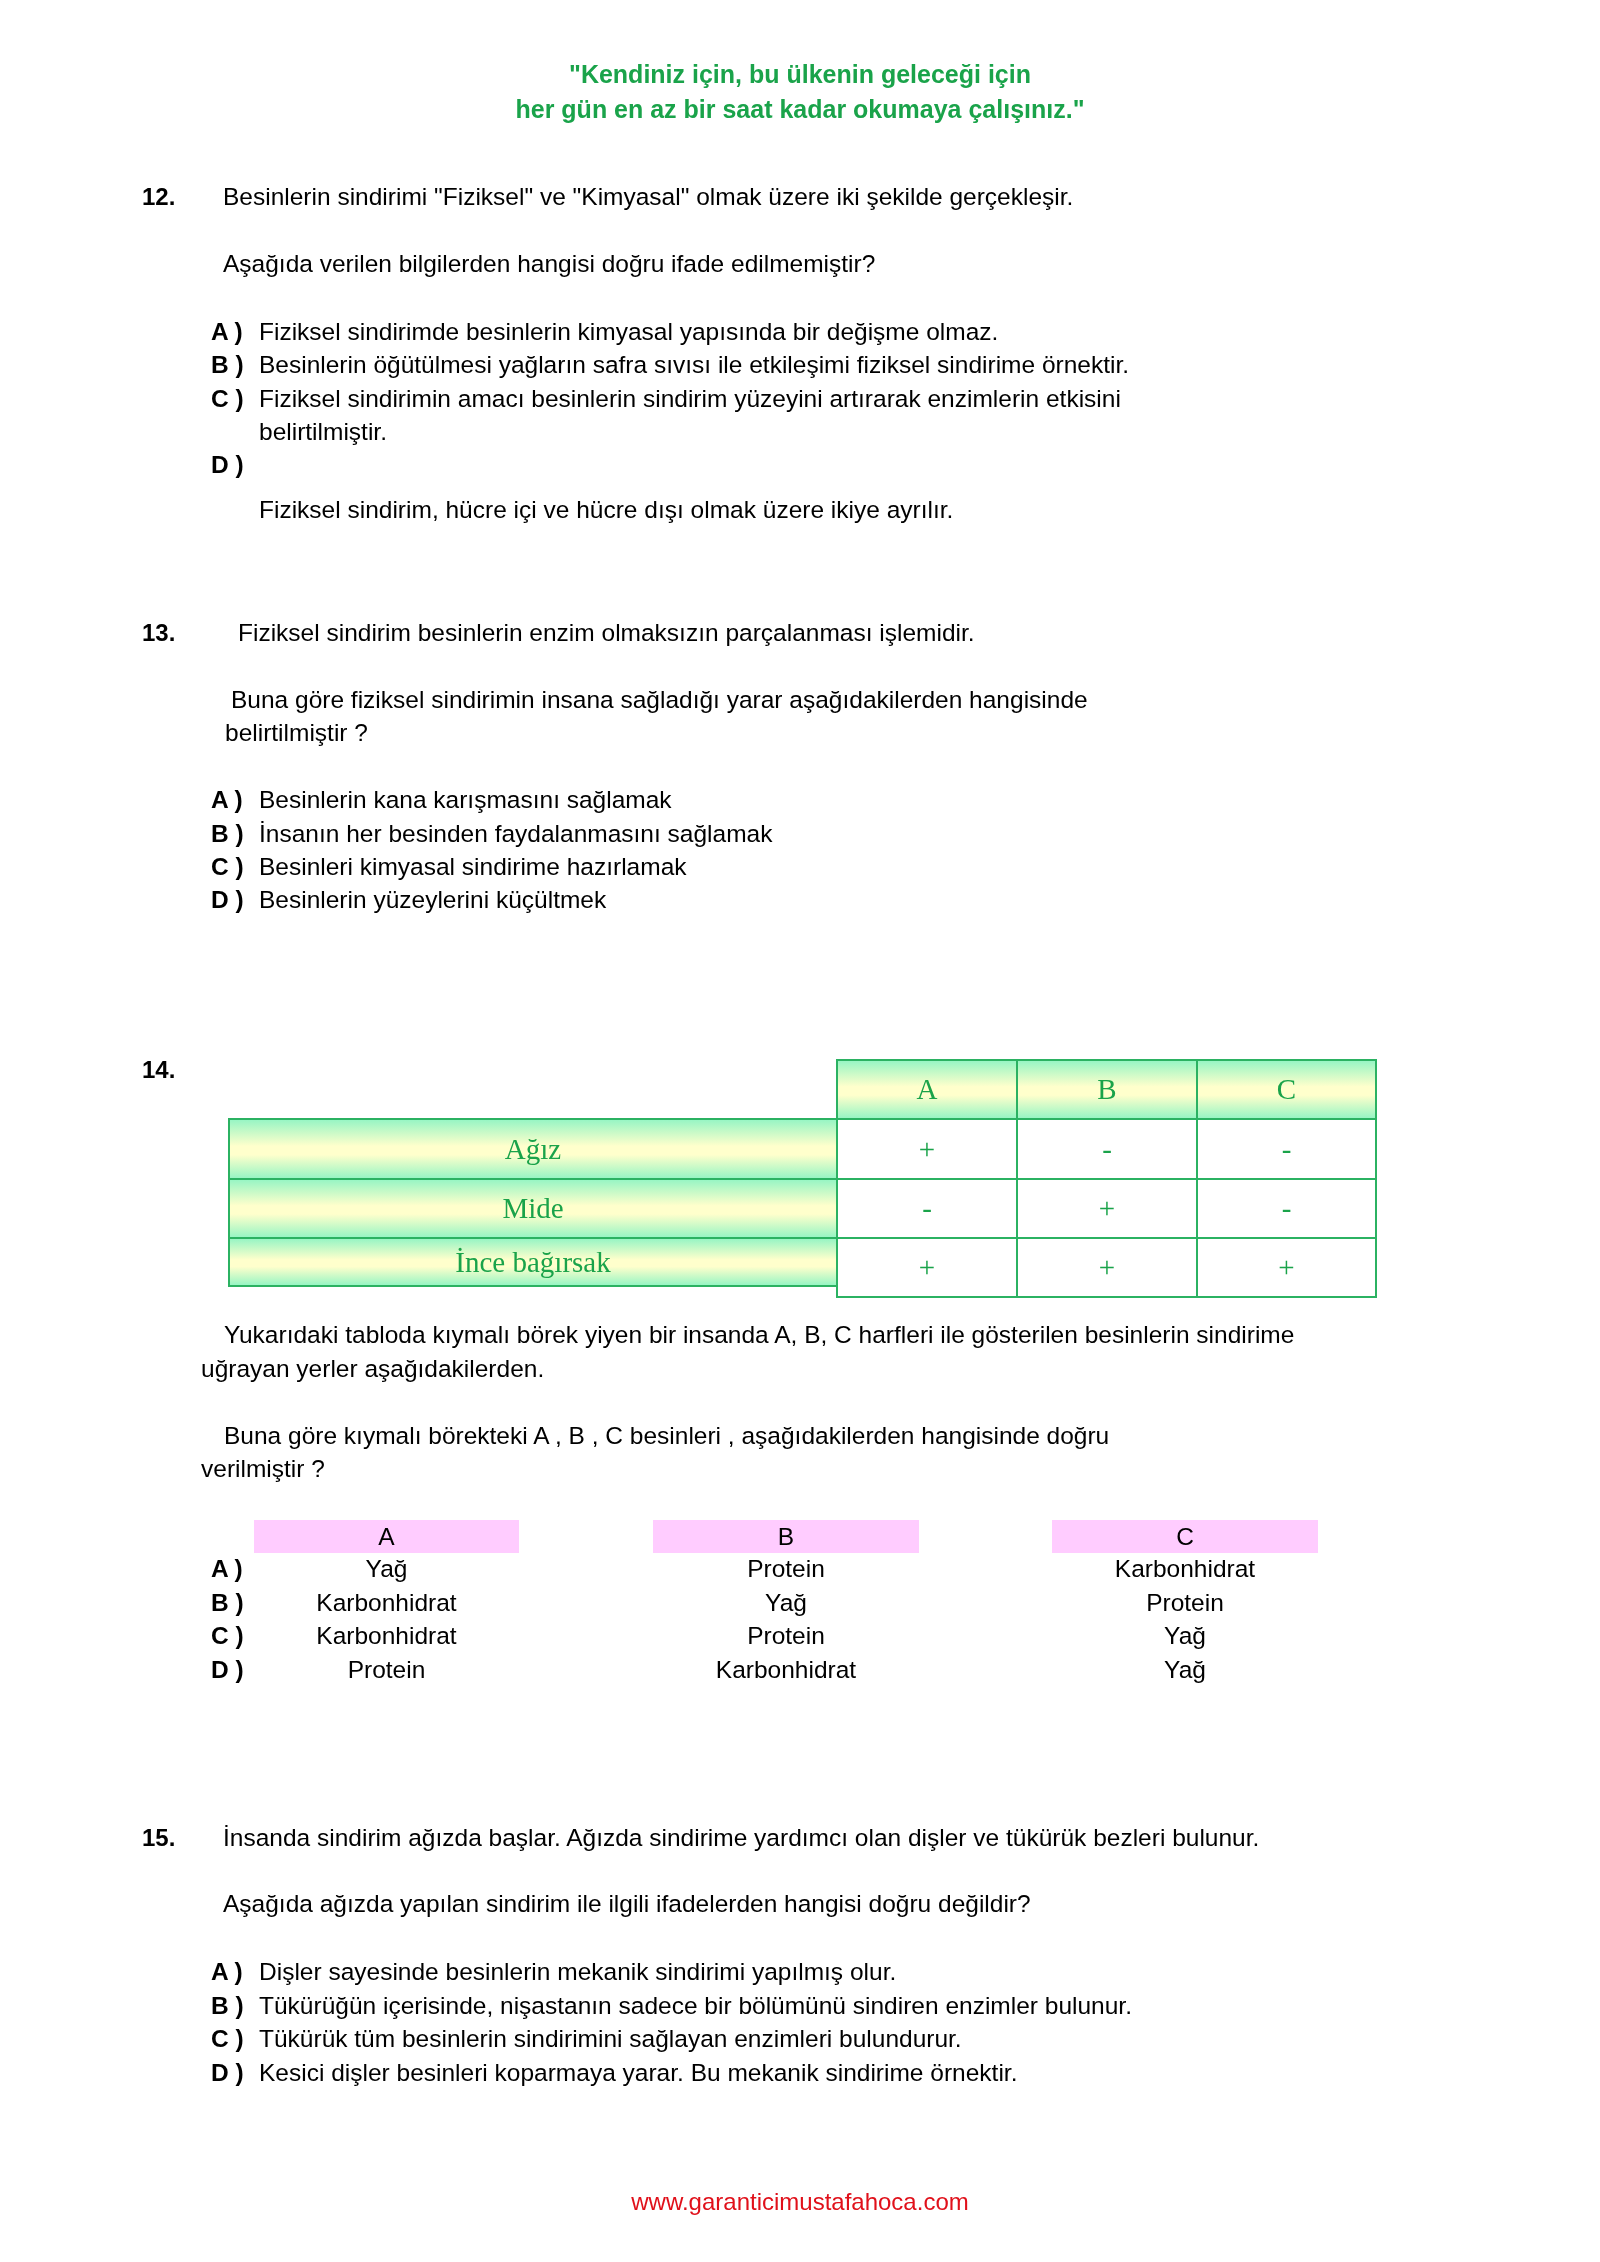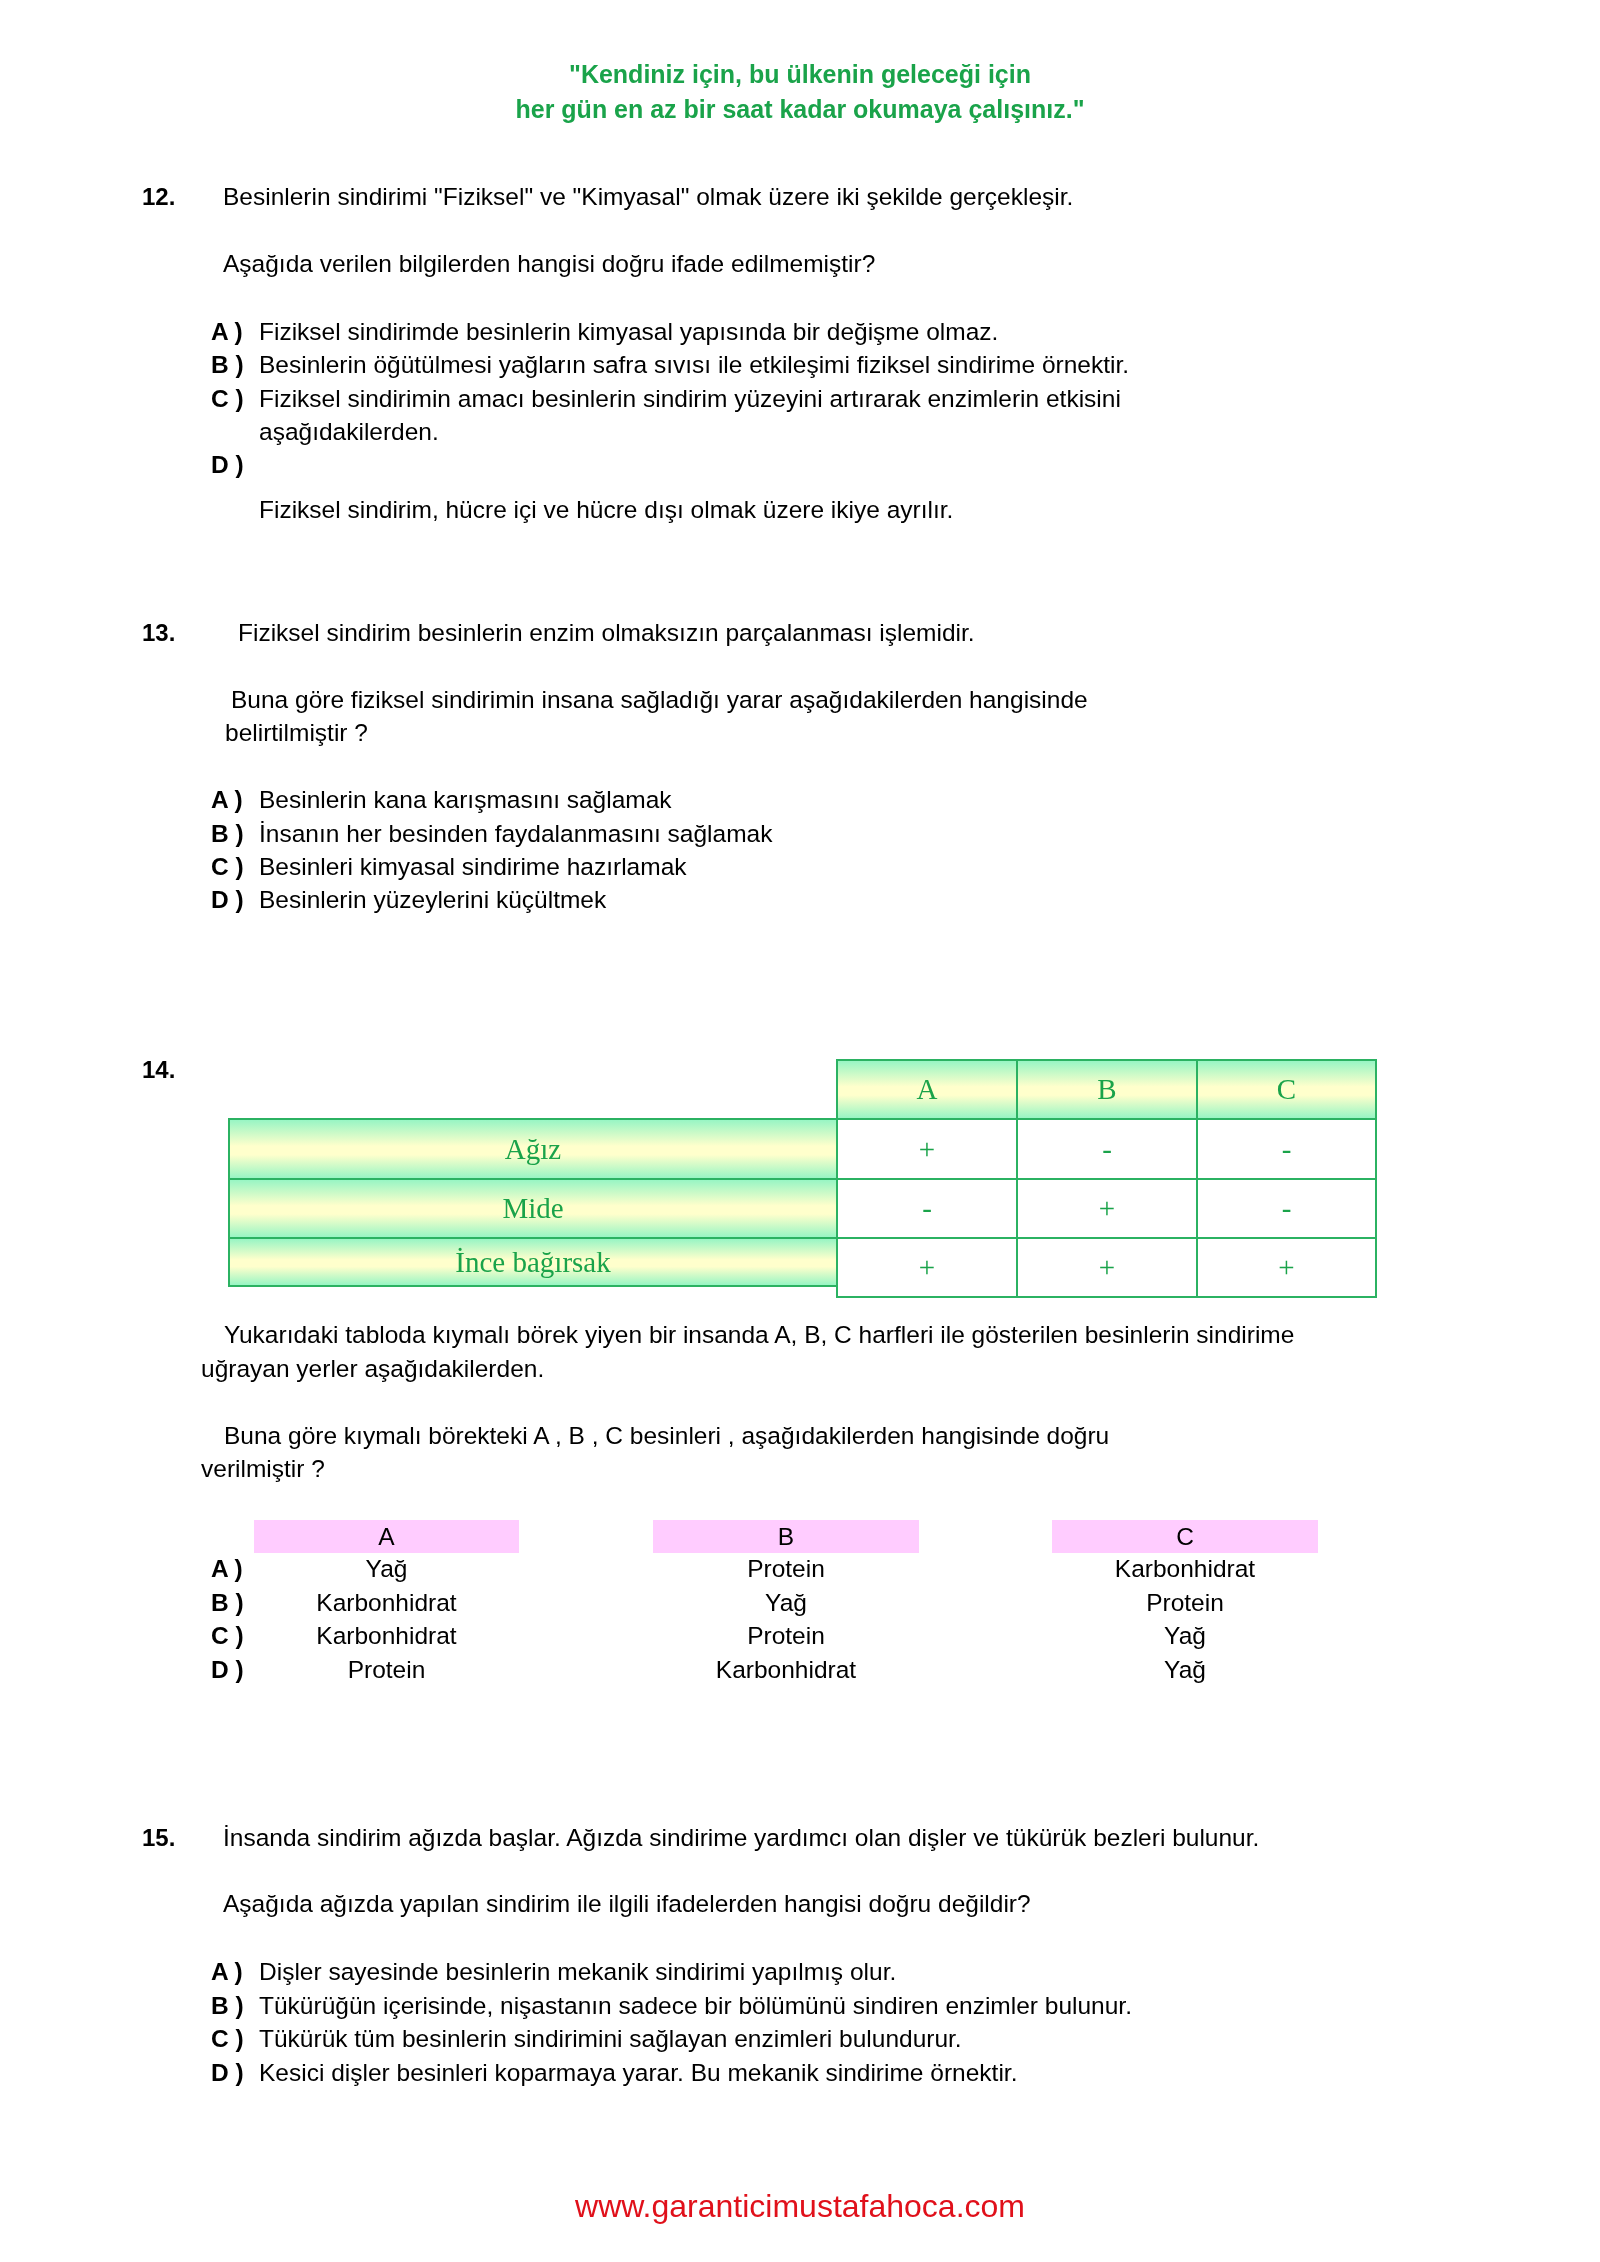--- a/index.html
+++ b/index.html
@@ -7,40 +7,40 @@
   .abs{position:absolute;white-space:nowrap;line-height:1;}
   .t{font-size:24.5px;}
   .hdr{font-size:25px;font-weight:bold;color:#1aa34a;width:1600px;text-align:center;left:0;}
   .num{font-size:24px;font-weight:bold;}
   .ol{font-size:24.5px;font-weight:bold;}
   .tbl-cell{position:absolute;box-sizing:border-box;border:2px solid #2bb262;display:flex;align-items:center;justify-content:center;font-family:"Liberation Serif",serif;font-size:29px;color:#1aa34a;}
   .grad{background:linear-gradient(to bottom,#98f5c4 0%,#ffffcc 45%,#ffffcc 60%,#98f5c4 100%);}
   .white{background:#fff;}
   .pink{position:absolute;background:#ffccff;height:33px;display:flex;align-items:center;justify-content:center;font-size:24.5px;}
   .cell{position:absolute;text-align:center;font-size:24.5px;line-height:1;white-space:nowrap;}
-  .footer{font-size:32px;color:#e0101a;width:1600px;left:0;text-align:center;}
+  .footer{font-size:24px;color:#e0101a;width:1600px;left:0;text-align:center;}
 </style>
 </head>
 <body>
 
 <div class="abs hdr" style="top:62px;">"Kendiniz için, bu ülkenin geleceği için</div>
 <div class="abs hdr" style="top:97px;">her gün en az bir saat kadar okumaya çalışınız."</div>
 
 <div>
   <div class="abs num" style="left:142px;top:185px;">12.</div>
   <div class="abs t" style="left:223px;top:185px;">Besinlerin sindirimi "Fiziksel" ve "Kimyasal" olmak üzere iki şekilde gerçekleşir.</div>
   <div class="abs t" style="left:223px;top:252px;">Aşağıda verilen bilgilerden hangisi doğru ifade edilmemiştir?</div>
 
   <div class="abs ol" style="left:211px;top:320px;">A )</div>
   <div class="abs t" style="left:259px;top:320px;">Fiziksel sindirimde besinlerin kimyasal yapısında bir değişme olmaz.</div>
   <div class="abs ol" style="left:211px;top:353px;">B )</div>
   <div class="abs t" style="left:259px;top:353px;">Besinlerin öğütülmesi yağların safra sıvısı ile etkileşimi fiziksel sindirime örnektir.</div>
   <div class="abs ol" style="left:211px;top:387px;">C )</div>
   <div class="abs t" style="left:259px;top:387px;">Fiziksel sindirimin amacı besinlerin sindirim yüzeyini artırarak enzimlerin etkisini</div>
-  <div class="abs t" style="left:259px;top:420px;">aşağıdakilerden.</div>
+  <div class="abs t" style="left:259px;top:420px;">belirtilmiştir.</div>
   <div class="abs ol" style="left:211px;top:453px;">D )</div>
   <div class="abs t" style="left:259px;top:453px;margin-top:45px;">Fiziksel sindirim, hücre içi ve hücre dışı olmak üzere ikiye ayrılır.</div>
 </div>
 
 <div>
   <div class="abs num" style="left:142px;top:621px;">13.</div>
   <div class="abs t" style="left:238px;top:621px;">Fiziksel sindirim besinlerin enzim olmaksızın parçalanması işlemidir.</div>
   <div class="abs t" style="left:231px;top:688px;">Buna göre fiziksel sindirimin insana sağladığı yarar aşağıdakilerden hangisinde</div>
   <div class="abs t" style="left:201px;top:721px;margin-left:24px;">belirtilmiştir ?</div>
 

